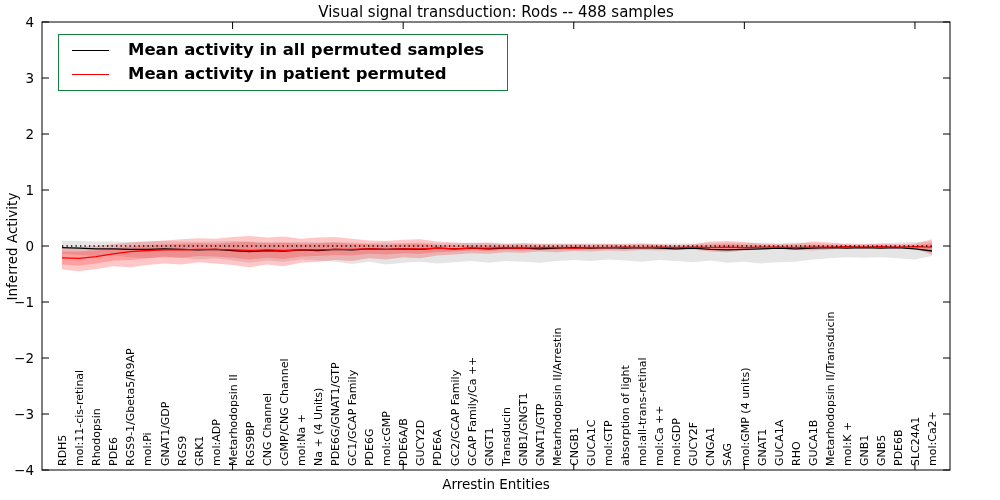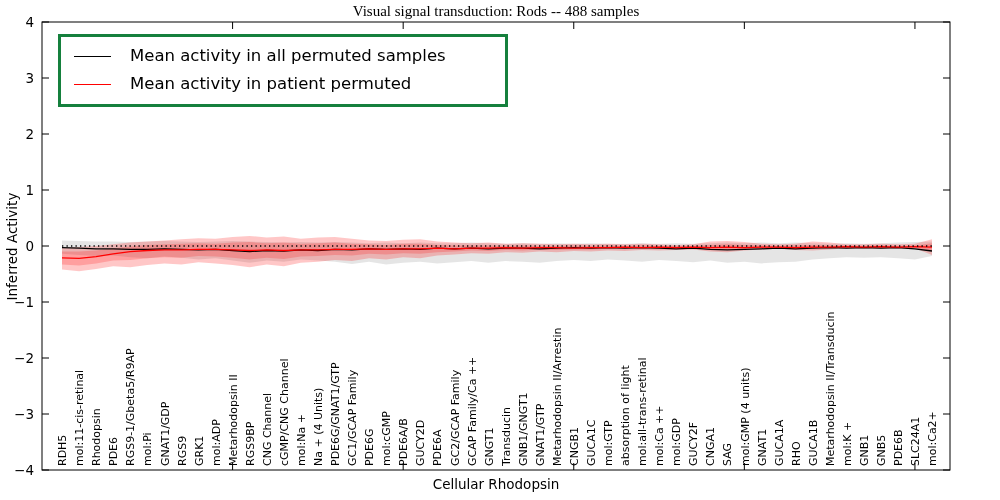--- a/index.html
+++ b/index.html
@@ -3,33 +3,33 @@
 <meta charset="utf-8">
 <style>
   html,body{margin:0;padding:0;background:#fff;}
   .figure{
     position:relative;width:1000px;height:500px;background:#fff;
     font-family:"DejaVu Sans","Liberation Sans",sans-serif;color:#000;overflow:hidden;
   }
   .figure svg{position:absolute;left:0;top:0;}
   .chart-title{
     position:absolute;left:42px;top:3px;width:908px;text-align:center;
-    font-size:15px;white-space:nowrap;font-family:Liberation Serif, serif;
+    font-size:15px;white-space:nowrap;
   }
   .ylabel{
     position:absolute;left:-58px;top:238px;width:140px;height:17px;
     transform:rotate(-90deg);text-align:center;font-size:13.5px;
   }
   .xlabel{
     position:absolute;left:42px;top:476px;width:908px;text-align:center;font-size:13.5px;
   }
   .legend{
-    position:absolute;left:58px;top:34px;width:450px;height:73px;
-    border:3px solid #15803d;background:#fff;box-sizing:border-box;
-    display:flex;flex-direction:column;justify-content:space-evenly;
+    position:absolute;left:58px;top:34px;width:450px;height:57px;
+    border:1px solid #15803d;background:#fff;box-sizing:border-box;
+    display:flex;flex-direction:column;justify-content:space-evenly;font-weight:bold;
   }
   .legend-row{display:flex;align-items:center;font-size:16.5px;line-height:1;}
   .legend-line{display:inline-block;width:37px;height:0;border-top:1.6px solid #000;margin:0 19px 0 13px;}
 </style>
 </head>
 <body>
 
 <div class="figure">
   <svg id="plot" width="1000" height="500">
       <path d="M62.0,240.4L79.1,241.0L96.1,241.5L113.2,241.5L130.2,242.1L147.3,241.5L164.4,241.0L181.4,241.5L198.5,242.1L215.5,241.5L232.6,241.0L249.6,241.5L266.7,242.1L283.8,242.6L300.8,242.1L317.9,242.6L334.9,242.1L352.0,242.6L369.1,243.2L386.1,242.6L403.2,243.2L420.2,242.6L437.3,243.2L454.4,243.2L471.4,242.6L488.5,243.2L505.5,243.8L522.6,243.2L539.6,243.8L556.7,243.2L573.8,243.8L590.8,243.2L607.9,243.8L624.9,243.8L642.0,243.2L659.1,243.8L676.1,243.2L693.2,243.8L710.2,243.2L727.3,242.6L744.4,243.2L761.4,242.6L778.5,243.2L795.5,242.6L812.6,243.2L829.6,243.8L846.7,243.2L863.8,243.8L880.8,243.2L897.9,242.6L914.9,242.1L932.0,241.5L932.0,256.1L914.9,259.4L897.9,258.3L880.8,257.2L863.8,257.8L846.7,257.2L829.6,258.3L812.6,259.4L795.5,261.7L778.5,262.2L761.4,263.4L744.4,261.7L727.3,262.8L710.2,260.6L693.2,262.2L676.1,261.1L659.1,260.0L642.0,261.7L624.9,260.6L607.9,259.4L590.8,261.1L573.8,260.0L556.7,261.1L539.6,262.8L522.6,261.7L505.5,261.1L488.5,262.8L471.4,261.1L454.4,262.2L437.3,263.4L420.2,261.7L403.2,262.8L386.1,264.5L369.1,261.7L352.0,263.9L334.9,261.7L317.9,260.6L300.8,259.4L283.8,261.7L266.7,260.6L249.6,262.8L232.6,260.6L215.5,258.3L198.5,259.4L181.4,257.8L164.4,256.6L147.3,258.3L130.2,257.2L113.2,255.5L96.1,256.1L79.1,255.0L62.0,253.8Z" fill="#000000" fill-opacity="0.1" stroke="none"></path>
@@ -124,21 +124,21 @@
       <text x="833.8470588235294" y="466" text-anchor="start" font-size="11" fill="#000" transform="rotate(-90 833.8470588235294 466)">Metarhodopsin II/Transducin</text>
       <text x="850.9058823529413" y="466" text-anchor="start" font-size="11" fill="#000" transform="rotate(-90 850.9058823529413 466)">mol:K +</text>
       <text x="867.964705882353" y="466" text-anchor="start" font-size="11" fill="#000" transform="rotate(-90 867.964705882353 466)">GNB1</text>
       <text x="885.0235294117648" y="466" text-anchor="start" font-size="11" fill="#000" transform="rotate(-90 885.0235294117648 466)">GNB5</text>
       <text x="902.0823529411765" y="466" text-anchor="start" font-size="11" fill="#000" transform="rotate(-90 902.0823529411765 466)">PDE6B</text>
       <text x="919.1411764705883" y="466" text-anchor="start" font-size="11" fill="#000" transform="rotate(-90 919.1411764705883 466)">SLC24A1</text>
       <text x="936.2" y="466" text-anchor="start" font-size="11" fill="#000" transform="rotate(-90 936.2 466)">mol:Ca2+</text>
     </svg>
   <div class="chart-title">Visual signal transduction: Rods -- 488 samples</div>
   <div class="ylabel">Inferred Activity</div>
-  <div class="xlabel">Cellular Rhodopsin</div>
+  <div class="xlabel">Arrestin Entities</div>
   <div class="legend">
     <div class="legend-row">
       <span class="legend-line" style="border-top-color: rgb(0, 0, 0);"></span>
       <span>Mean activity in all permuted samples</span>
     </div>
     <div class="legend-row">
       <span class="legend-line" style="border-top-color: rgb(255, 0, 0);"></span>
       <span>Mean activity in patient permuted</span>
     </div>
   </div>

